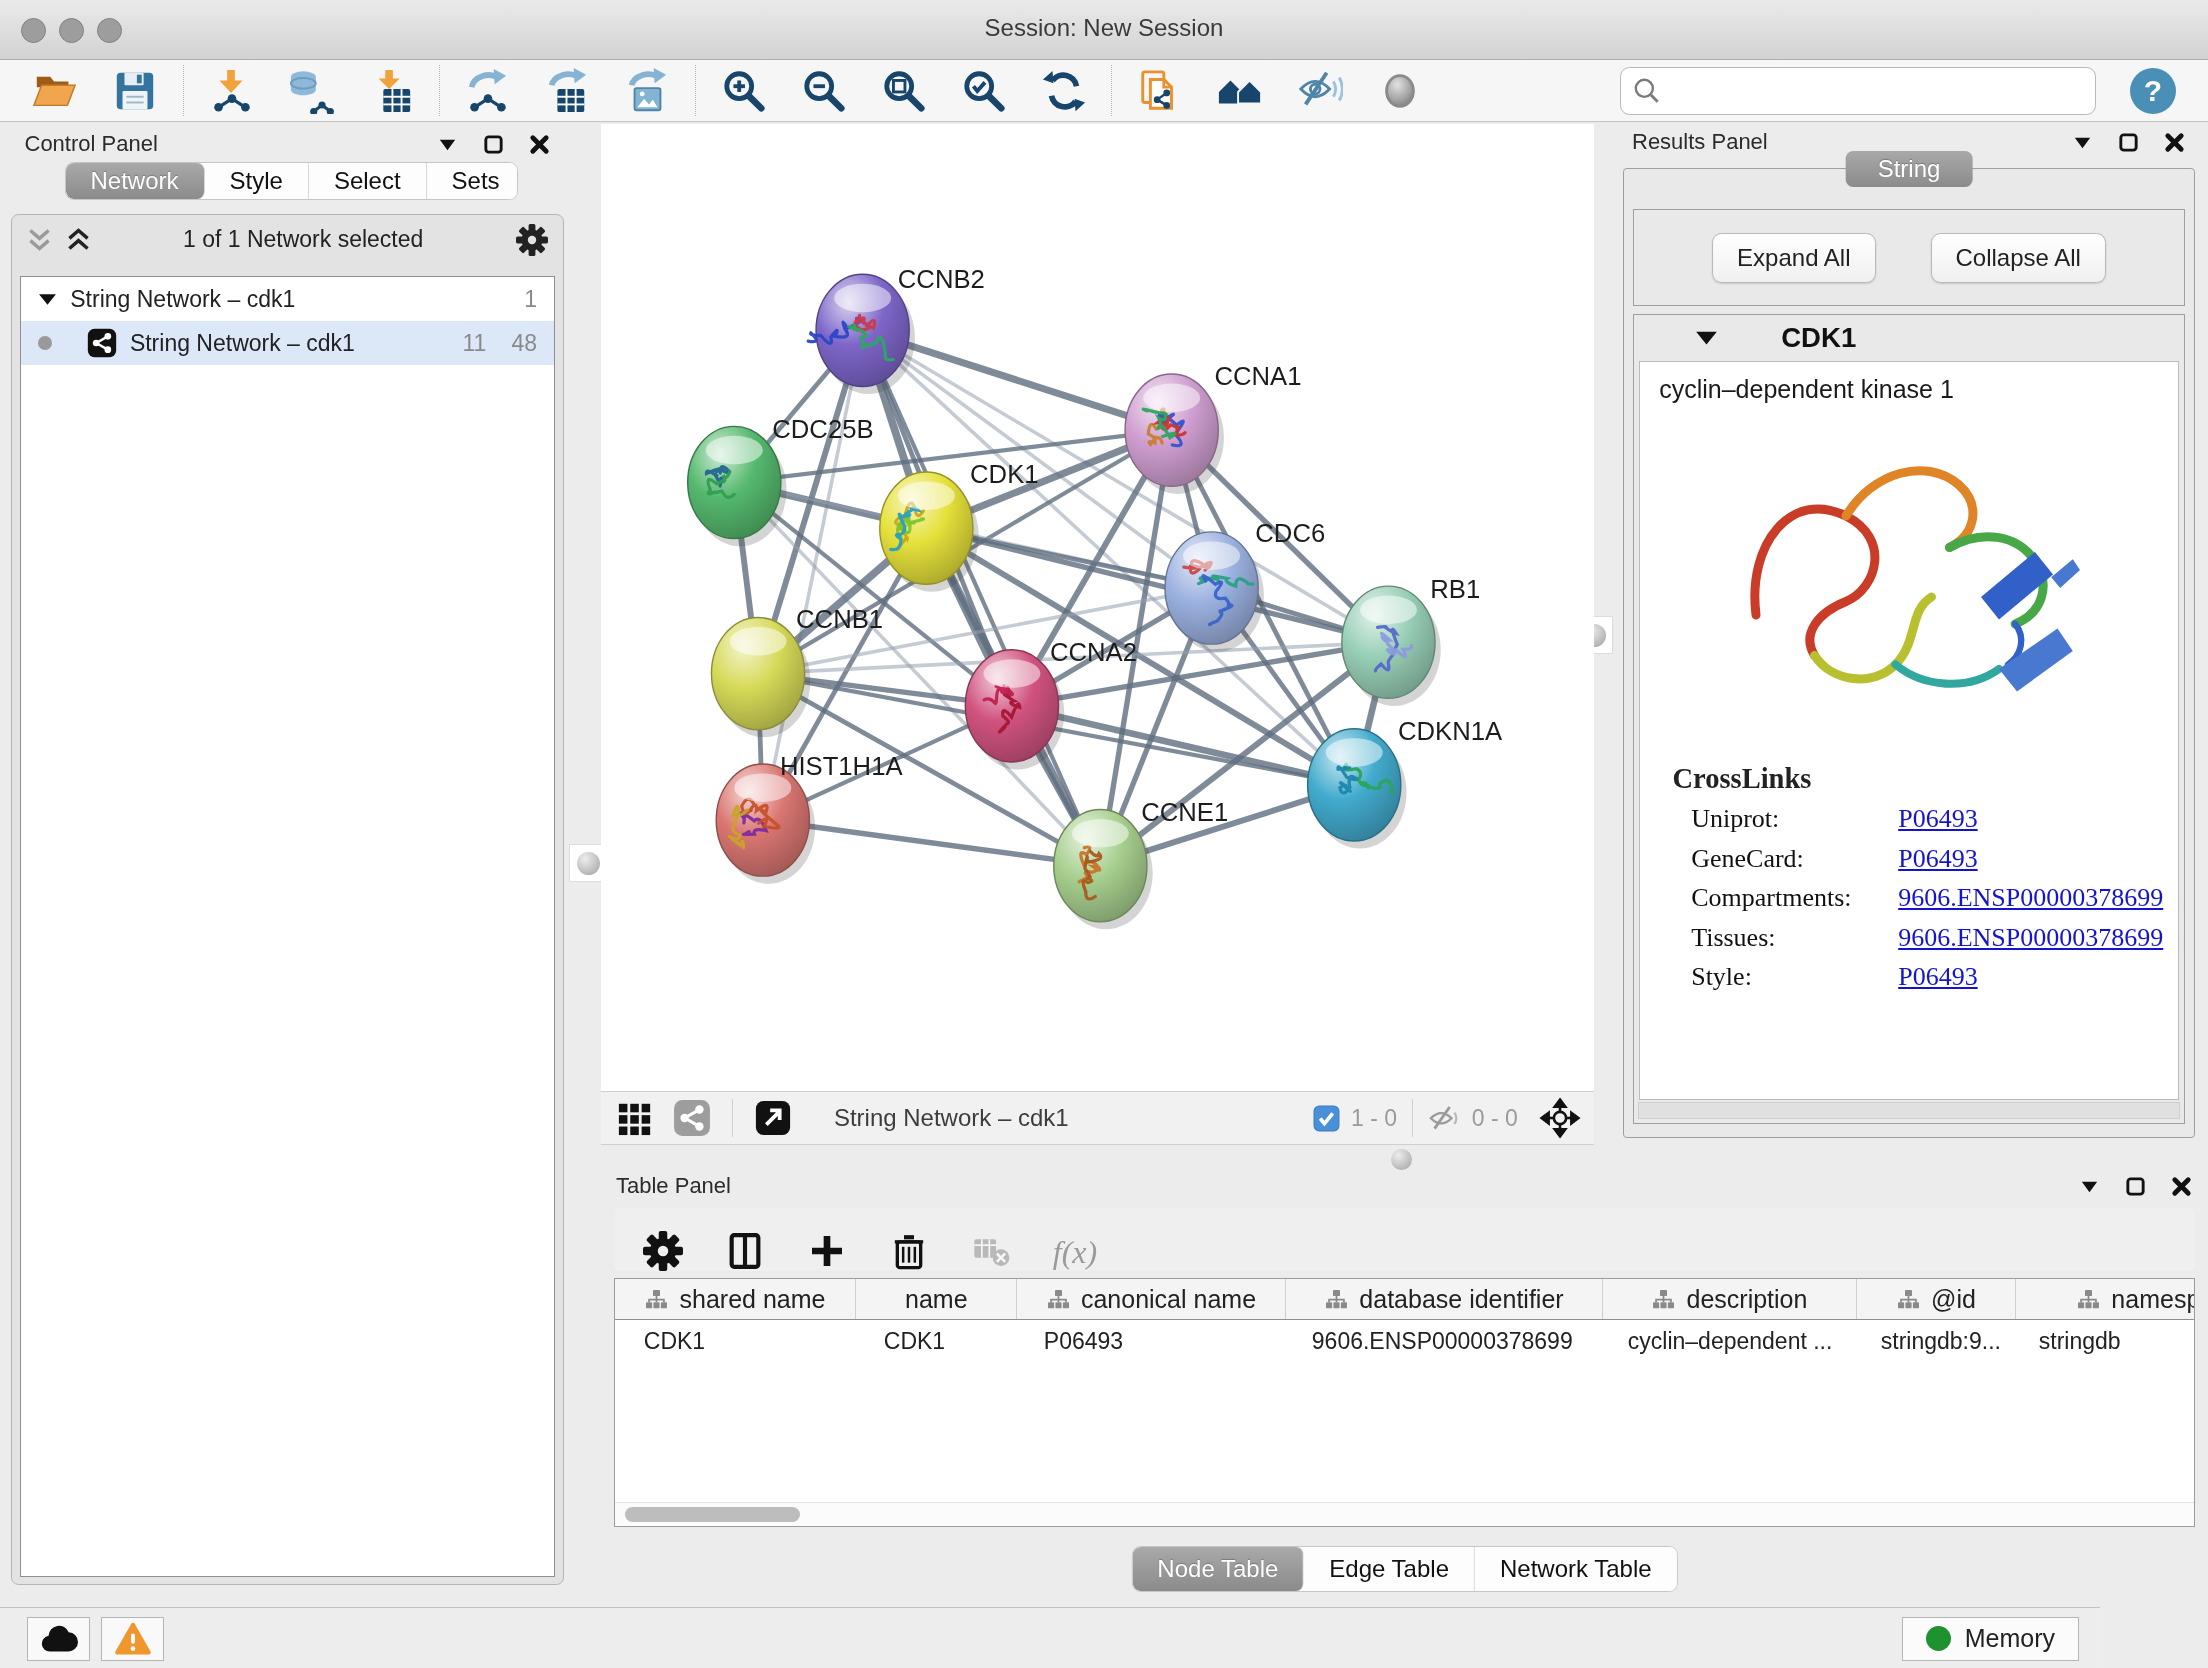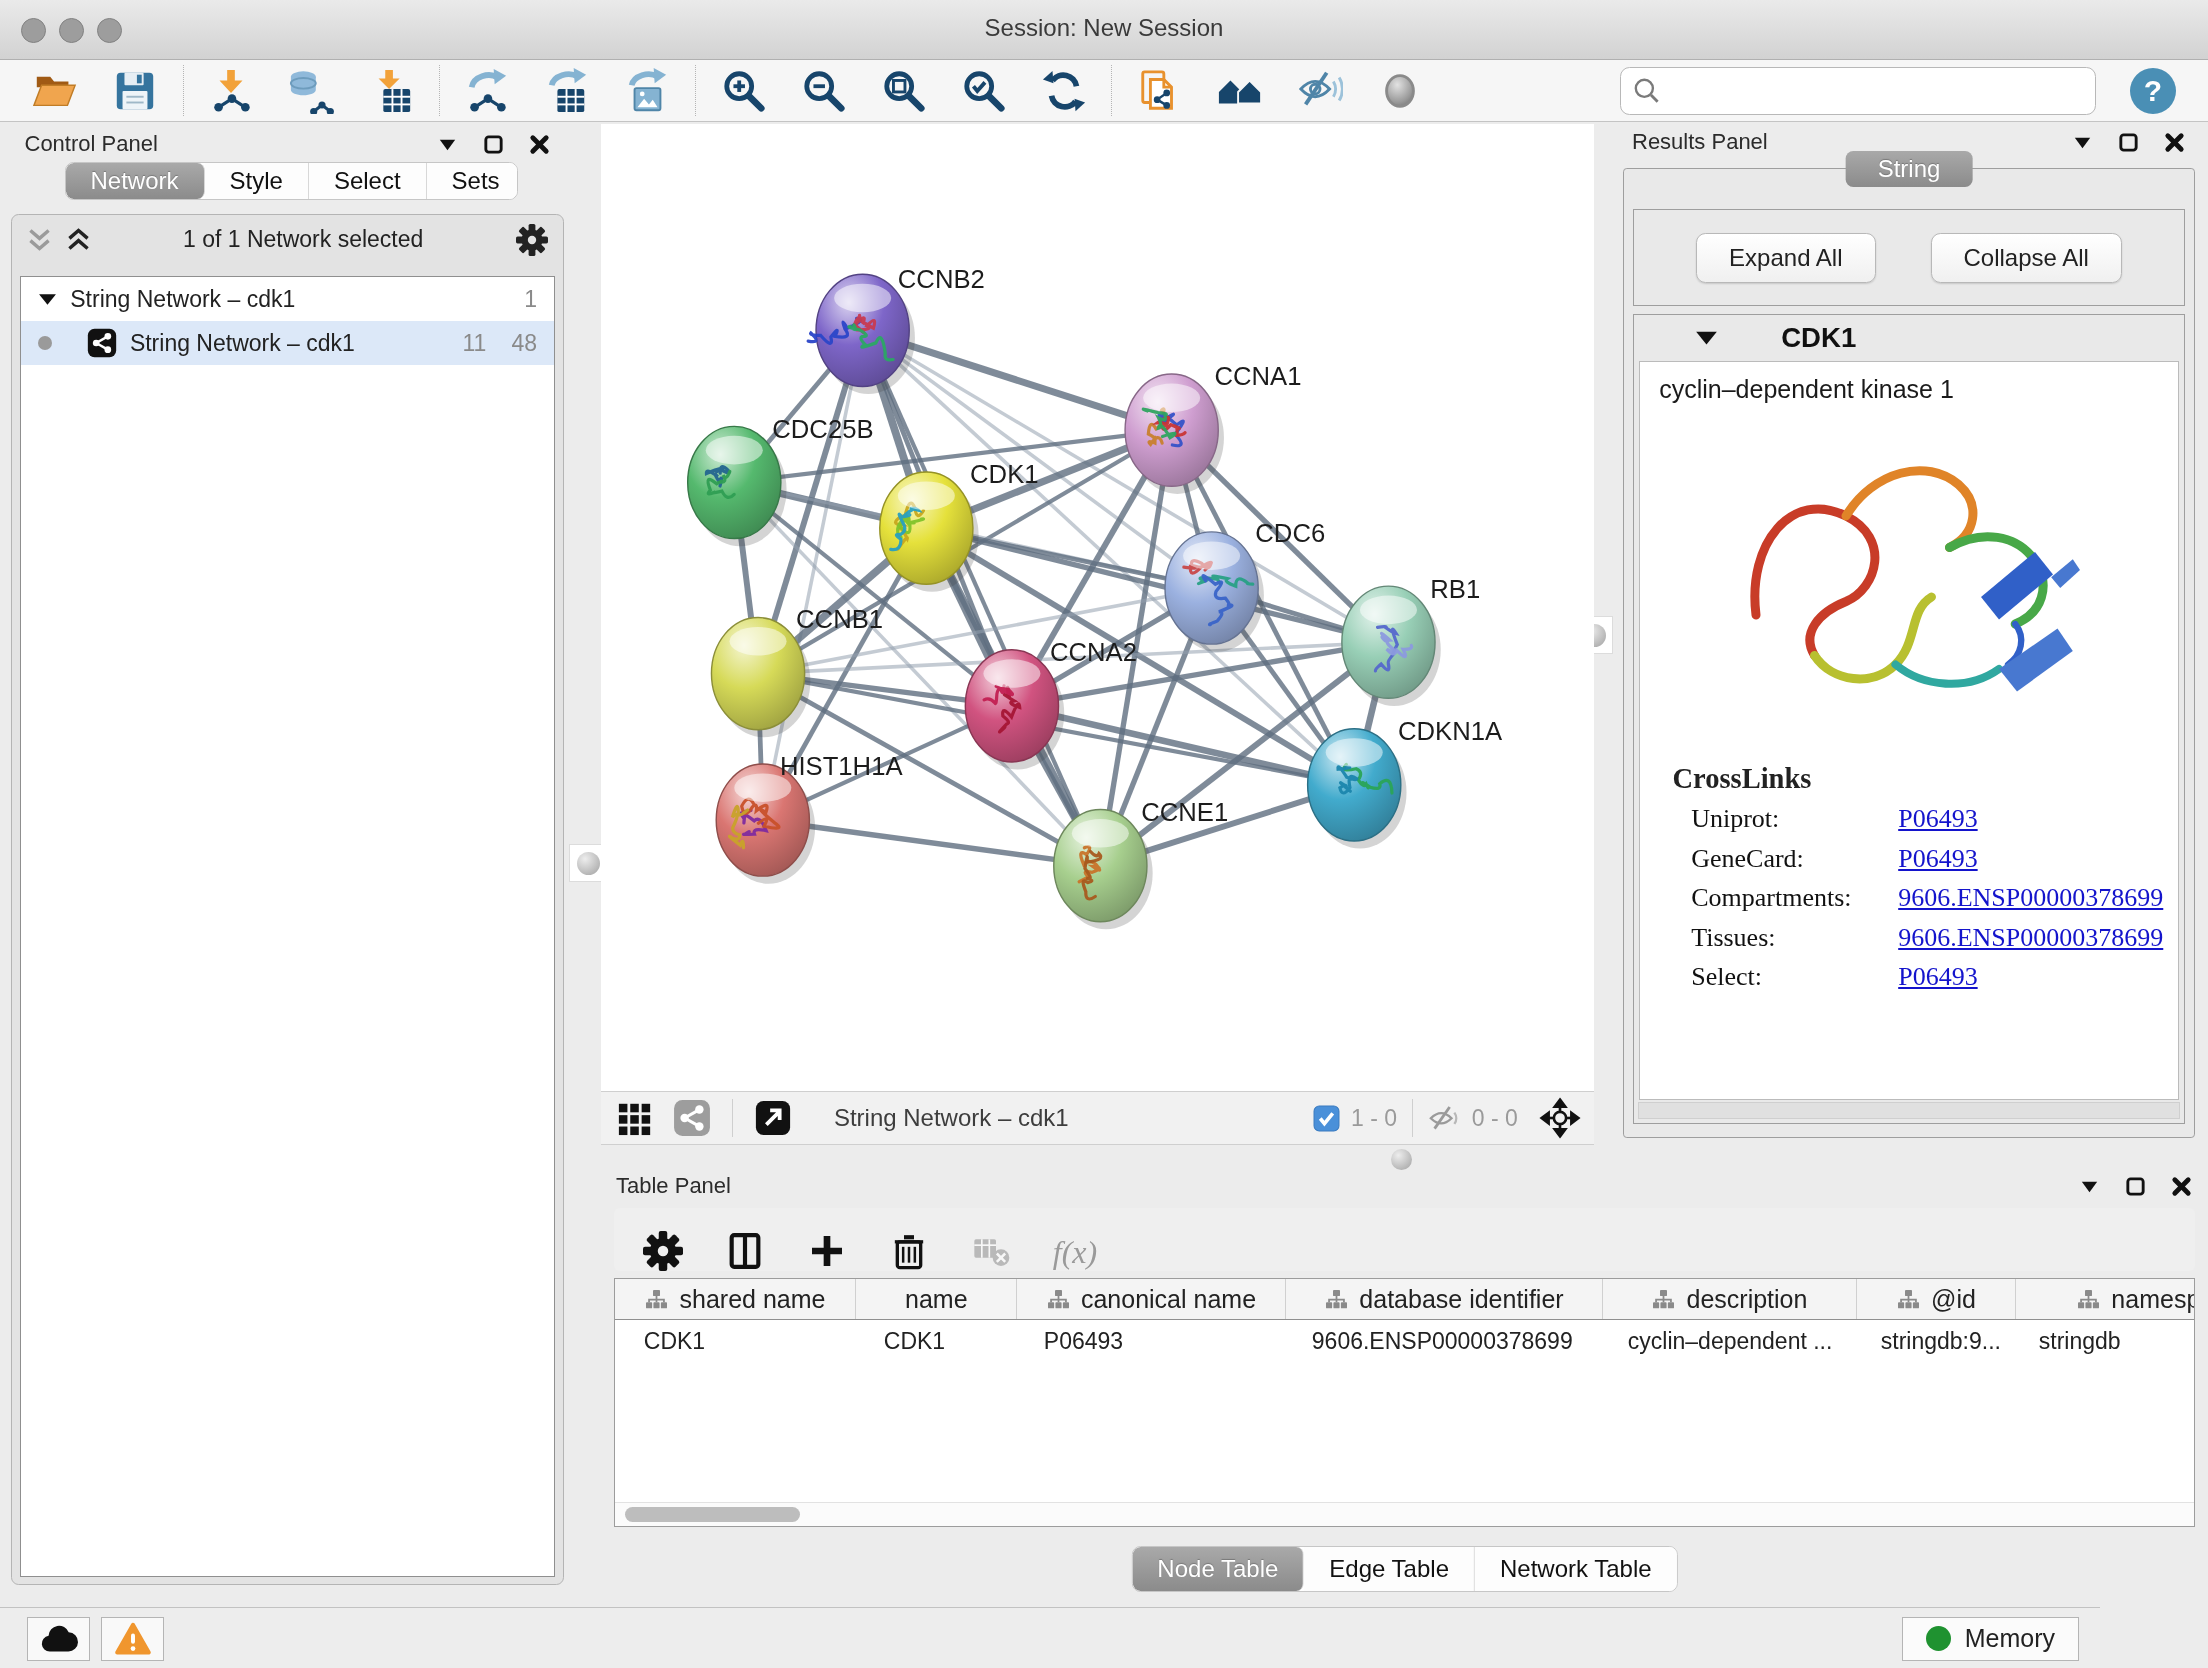--- a/index.html
+++ b/index.html
@@ -63,21 +63,21 @@
   
   .results-panel{position:absolute;left:1617px;top:124px;width:584px;height:1014px;}
   .rp-tab{position:absolute;left:50%;transform:translateX(-50%);top:27px;height:36px;z-index:2;
     display:flex;align-items:center;padding:0 32px;font-size:24px;color:#fff;
     background:linear-gradient(#a9a9a9,#8b8b8b);border-radius:7.6px;text-shadow:0 -1px 1px #777;}
   .rp-box{position:absolute;left:5.7px;right:5.7px;top:44px;bottom:0;background:#e9e9e9;
     border:1.9px solid #9e9e9e;border-radius:3.8px;padding:40px 9.5px 13.3px;box-sizing:border-box;
     display:flex;flex-direction:column;}
   .rp-buttons{border:1.9px solid #9e9e9e;height:95px;flex:none;display:flex;align-items:center;
     justify-content:center;gap:55px;margin-bottom:7.6px;}
-  .rp-btn{height:48px;padding:0 32px;border:1.9px solid #b8b8b8;border-radius:9.5px;font-size:24px;
+  .rp-btn{height:48px;padding:0 24px;border:1.9px solid #b8b8b8;border-radius:9.5px;font-size:24px;
     background:linear-gradient(#ffffff,#f0f0f0);display:flex;align-items:center;box-shadow:0 1px 1.9px rgba(0,0,0,.15);}
   .rp-cdk{border:1.9px solid #9e9e9e;flex:1;display:flex;flex-direction:column;min-height:0;}
   .rp-cdk-head{height:46px;flex:none;display:flex;align-items:center;gap:63px;padding-left:61px;}
   .rp-cdk-title{font-size:27.6px;font-weight:bold;color:#111;}
   .rp-white{flex:1;background:#fff;border:1px solid #bbb;margin:0 5px;overflow:hidden;
     padding:13.3px 19px;min-height:0;}
   .rp-desc{font-size:25px;color:#1a1a1a;}
   .rp-scrollstrip{height:15px;flex:none;background:#e0e0e0;margin:1.9px 3.8px 3.8px;border:1px solid #cfcfcf;}
   .xl-head{font-family:"Liberation Serif",serif;font-weight:bold;font-size:28.5px;margin:13.3px 0 7.6px 13.3px;}
   .xl-row{display:flex;font-family:"Liberation Serif",serif;font-size:26px;margin:9.5px 0 9.5px 32px;}
@@ -805,21 +805,21 @@
             </div>
             <div class="xl-row">
               <span class="xl-label">Compartments:</span>
               <span class="xl-link">9606.ENSP00000378699</span>
             </div>
             <div class="xl-row">
               <span class="xl-label">Tissues:</span>
               <span class="xl-link">9606.ENSP00000378699</span>
             </div>
             <div class="xl-row">
-              <span class="xl-label">Select:</span>
+              <span class="xl-label">Style:</span>
               <span class="xl-link">P06493</span>
             </div>
           </div>
       </div>
       <div class="rp-scrollstrip"></div>
     </div>
   </div>
 </div>
 
 <div class="table-panel">

